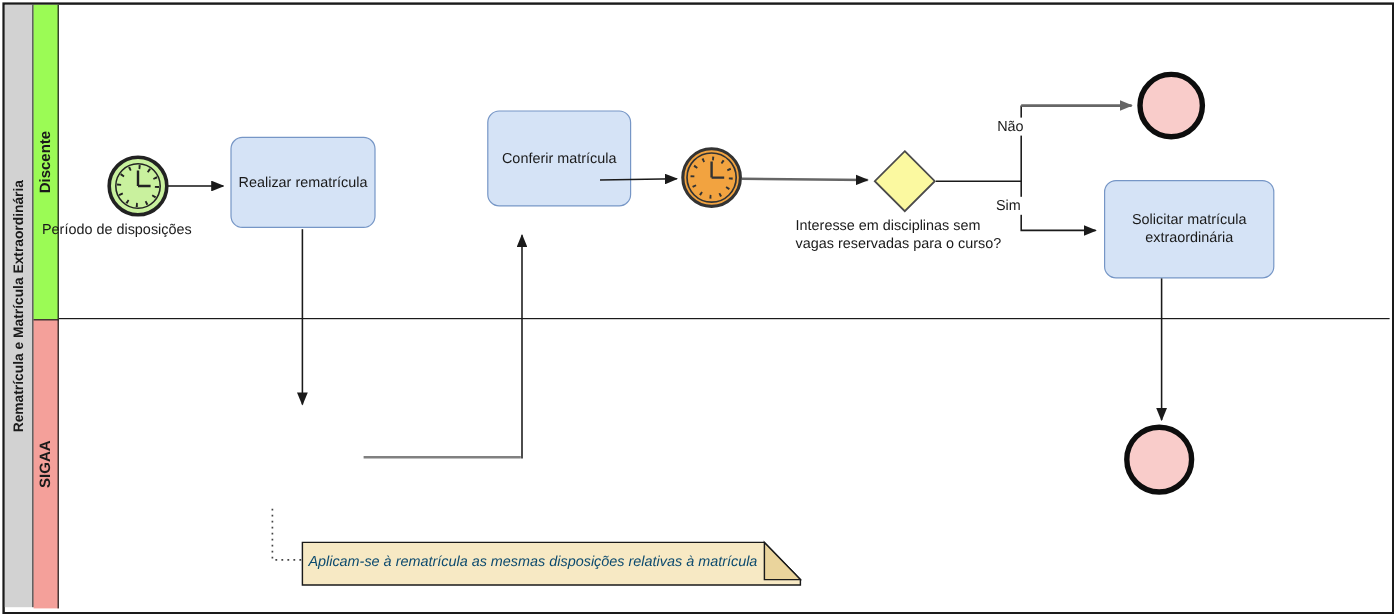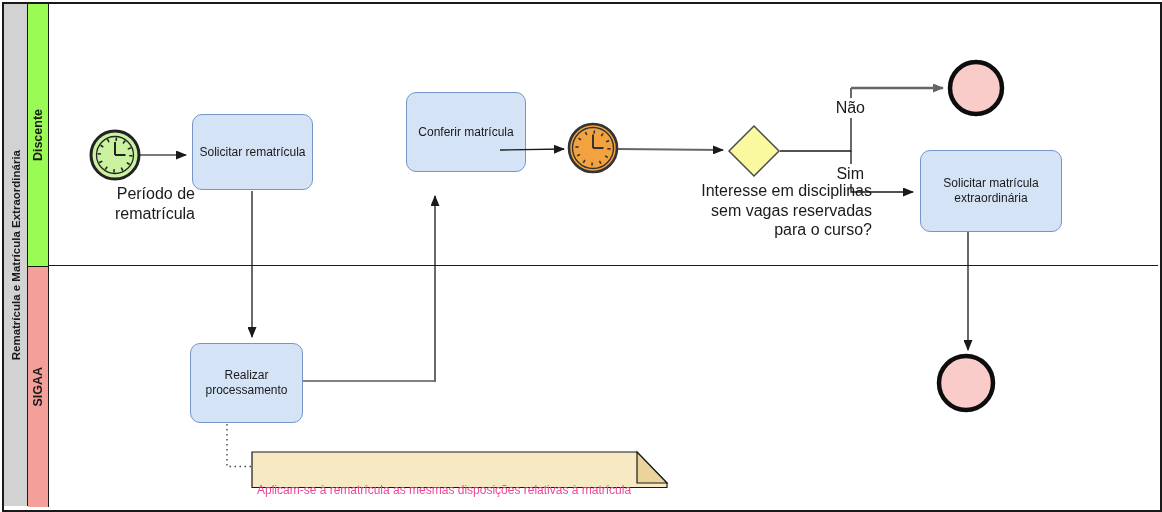--- a/index.html
+++ b/index.html
@@ -12,24 +12,24 @@
   .pool-header .vtext{font-size:11.5px;}
   .lane-strip{position:absolute;left:28px;width:20px;border-right:1px solid #1a1a1a;
               display:flex;align-items:center;justify-content:center;}
   .strip-discente{top:4px;height:262px;background:#9BFB55;}
   .strip-sigaa{top:266px;height:240px;background:#F4A09A;border-top:1px solid #1a1a1a;}
   .lane-strip .vtext{font-size:12.5px;}
   .lane-divider{position:absolute;left:49px;top:265px;width:1109px;height:1px;background:#1a1a1a;}
   .task{position:absolute;background:#D5E3F6;border:1.5px solid #7696C6;border-radius:10px;
         display:flex;align-items:center;justify-content:center;text-align:center;
         font-size:12px;line-height:1.25;padding:3px;box-sizing:border-box;}
-  .lbl{position:absolute;font-size:16px;line-height:1.22;text-align:right;}
+  .lbl{position:absolute;font-size:12px;line-height:1.22;text-align:left;}
   .lbl-bg{background:#fff;padding:0 1px;}
-  .note-text{position:absolute;left:257px;top:483px;width:378px;font-size:12px;color:#ec4899;
-             white-space:nowrap;text-align:left;}
+  .note-text{position:absolute;left:257px;top:461px;width:378px;font-size:12px;color:#0c4a6e;
+             white-space:nowrap;text-align:left;font-style:italic;}
   svg.overlay{position:absolute;left:0;top:0;width:1162px;height:512px;}
 </style>
 </head>
 <body>
 
 <div class="canvas">
 
   <div class="pool"></div>
 
   <div class="pool-header">
@@ -37,27 +37,26 @@
   </div>
 
   <div class="lane-strip strip-discente">
     <div class="vtext">Discente</div>
   </div>
   <div class="lane-strip strip-sigaa">
     <div class="vtext">SIGAA</div>
   </div>
   <div class="lane-divider"></div>
 
-  <div class="task" style="left:192px;top:114px;width:121px;height:76px;">Solicitar rematrícula</div>
+  <div class="task" style="left:192px;top:114px;width:121px;height:76px;">Realizar rematrícula</div>
 
   <div class="task" style="left:380px;top:92px;width:120px;height:80px;margin-left:26px;">Conferir matrícula</div>
 
   <div class="task" style="left:920px;top:150px;width:142px;height:82px;">Solicitar matrícula extraordinária</div>
 
-  <div class="task" style="left:190px;top:343px;width:113px;height:80px;">Realizar processamento</div>
 
   <svg class="overlay" viewBox="0 0 1162 512" xmlns="http://www.w3.org/2000/svg">
     <defs>
       <marker id="ab" markerUnits="userSpaceOnUse" markerWidth="11" markerHeight="9" refX="10" refY="4.5" orient="auto">
         <path d="M0,0 L11,4.5 L0,9 z" fill="#1a1a1a"></path>
       </marker>
       <marker id="ag" markerUnits="userSpaceOnUse" markerWidth="11" markerHeight="9" refX="10" refY="4.5" orient="auto">
         <path d="M0,0 L11,4.5 L0,9 z" fill="#666"></path>
       </marker>
     </defs>
@@ -98,24 +97,24 @@
     <g>
       <circle cx="966" cy="383" r="27" fill="#F9CCCA" stroke="#0d0d0d" stroke-width="4.5"></circle>
     </g>
 
     <g>
       <polygon points="252,452 637,452 667,483 667,487.5 252,487.5" fill="#F7E9C4" stroke="#1a1a1a" stroke-width="1.2"></polygon>
       <polygon points="637,452 667,483 637,483" fill="#EAD49C" stroke="#1a1a1a" stroke-width="1.2"></polygon>
     </g>
   </svg>
 
-  <div class="lbl" style="left:35px;top:184px;width:160px;">Período de rematrícula</div>
+  <div class="lbl" style="left:35px;top:184px;width:160px;">Período de disposições</div>
 
 
-  <div class="lbl" style="left:663px;top:181px;width:182px;margin-left:27px;">Interesse em disciplinas sem vagas reservadas para o curso?</div>
+  <div class="lbl" style="left:663px;top:181px;width:182px;">Interesse em disciplinas sem vagas reservadas para o curso?</div>
 
   <div class="lbl lbl-bg" style="left:830px;top:98px;width:34px;">Não</div>
 
   <div class="lbl lbl-bg" style="left:829px;top:164px;width:34px;">Sim</div>
 
   <div class="note-text">Aplicam-se à rematrícula as mesmas disposições relativas à matrícula</div>
 
 </div>
 
 </body></html>

